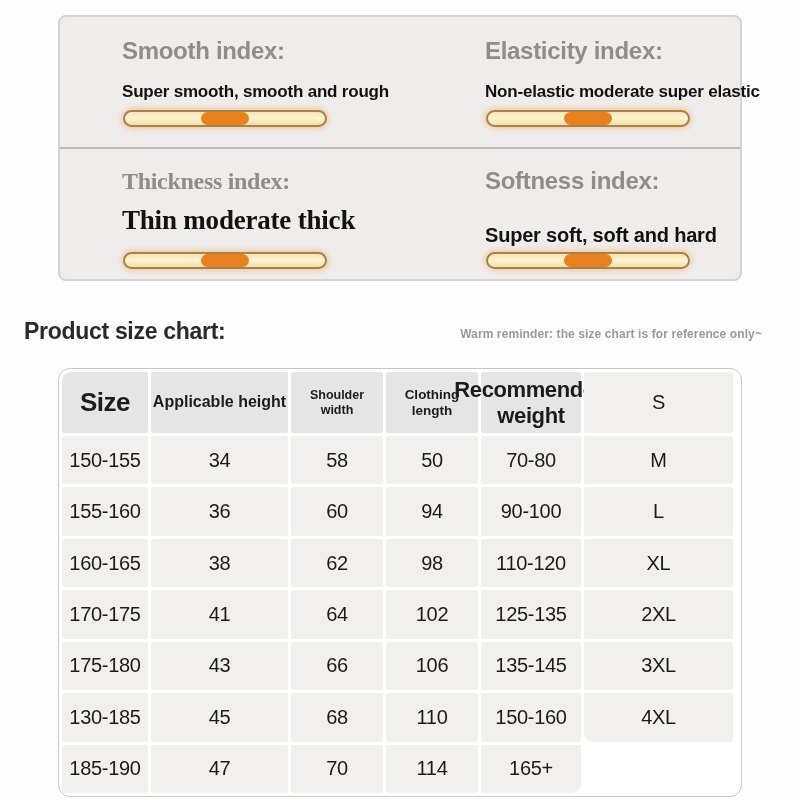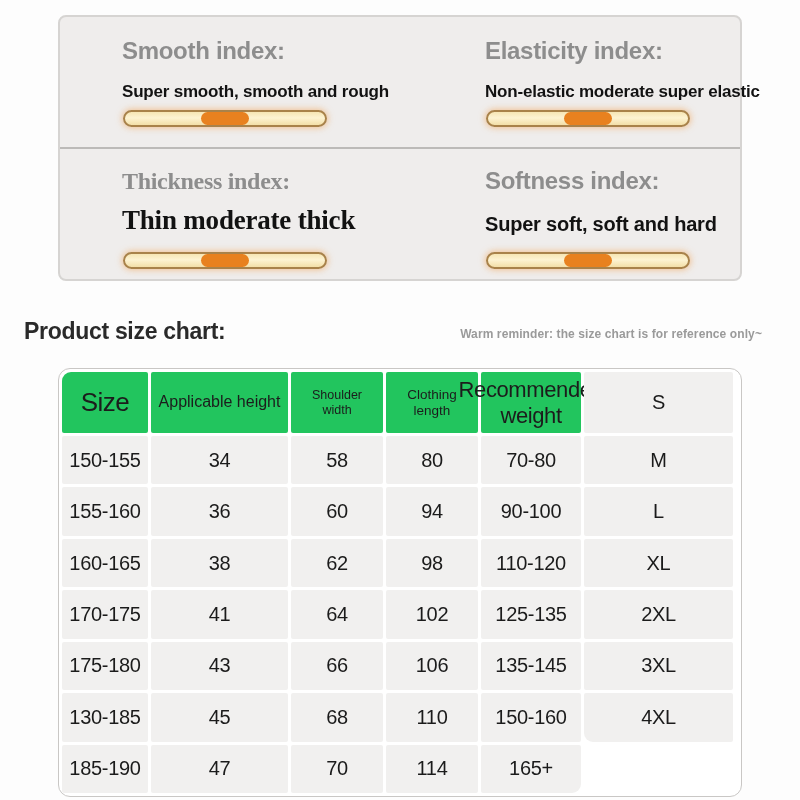--- a/index.html
+++ b/index.html
@@ -27,21 +27,21 @@
   .q4{left:425px;top:150px;width:270px;height:116px;}
   .idx-title{
     font-size:24px;font-weight:bold;color:#8d8d8d;
     letter-spacing:-0.3px;line-height:28px;margin:0;
   }
   .idx-desc{
     font-size:17px;font-weight:bold;color:#121212;
     letter-spacing:-0.2px;line-height:22px;margin:16px 0 0 0;white-space:nowrap;
   }
   .idx-desc.xl{font-size:27px;line-height:33px;margin-top:9px;}
-  .idx-desc.lg{font-size:20px;line-height:26px;margin-top:16px;}
+  .idx-desc.lg{font-size:20px;line-height:26px;margin-top:27px;}
   .gauge{
     position:absolute;left:1px;height:13px;width:200px;
     background:linear-gradient(180deg,#f6e5b4 0%,#fdf3d2 45%,#f3dfa8 100%);
     border:2.5px solid #a9824a;border-radius:999px;
     box-shadow:0 0 6px 1px rgba(242,158,74,0.55);
   }
   .q1 .gauge,.q2 .gauge{top:73px;}
   .q3 .gauge,.q4 .gauge{top:85px;}
   .gauge-fill{
     position:absolute;top:0;bottom:0;border-radius:7px;
@@ -67,21 +67,21 @@
     padding:3px;
     display:grid;
     grid-template-columns:86px 137px 92px 92px 100px 149px;
     grid-template-rows:61px repeat(7,1fr);
     gap:3px;
   }
   .cell{
     display:flex;align-items:center;justify-content:center;
     text-align:center;border-radius:2px;
   }
-  .th{background:#22c55e;font-weight:normal;color:#1c1c1c;line-height:1.15;}
+  .th{background:#e5e5e5;font-weight:bold;color:#1c1c1c;line-height:1.15;}
   .td{background:#f1f0ef;font-size:20px;color:#1b1b1b;letter-spacing:-0.3px;}
   .th:nth-child(1){font-size:26px;border-top-left-radius:9px;letter-spacing:-0.5px;}
   .th:nth-child(2){font-size:16px;}
   .th:nth-child(3){font-size:12.5px;}
   .th:nth-child(4){font-size:13.5px;}
   .th:nth-child(5){font-size:22px;letter-spacing:-0.4px;}
   .th:nth-child(6){font-size:13.5px;border-top-right-radius:9px;}
   .th:nth-child(3),.th:nth-child(4),.th:nth-child(6){padding:0 10px;}
   .size-table > :nth-last-child(6){border-bottom-left-radius:9px;}
   .size-table > :last-child{border-bottom-right-radius:9px;}
@@ -133,21 +133,21 @@
 <div class="size-table" id="size-table">
   <div class="cell th">Size</div>
   <div class="cell th">Applicable height</div>
   <div class="cell th">Shoulder width</div>
   <div class="cell th">Clothing length</div>
   <div class="cell th">Recommended weight</div>
 <div class="cell td">S</div>
     <div class="cell td">150-155</div>
     <div class="cell td">34</div>
     <div class="cell td">58</div>
-    <div class="cell td">80</div>
+    <div class="cell td">50</div>
     <div class="cell td">70-80</div>
     <div class="cell td">M</div>
     <div class="cell td">155-160</div>
     <div class="cell td">36</div>
     <div class="cell td">60</div>
     <div class="cell td">94</div>
     <div class="cell td">90-100</div>
     <div class="cell td">L</div>
     <div class="cell td">160-165</div>
     <div class="cell td">38</div>

